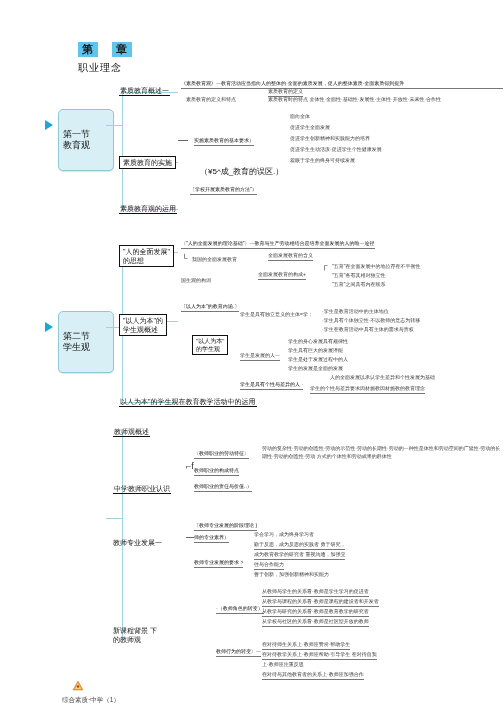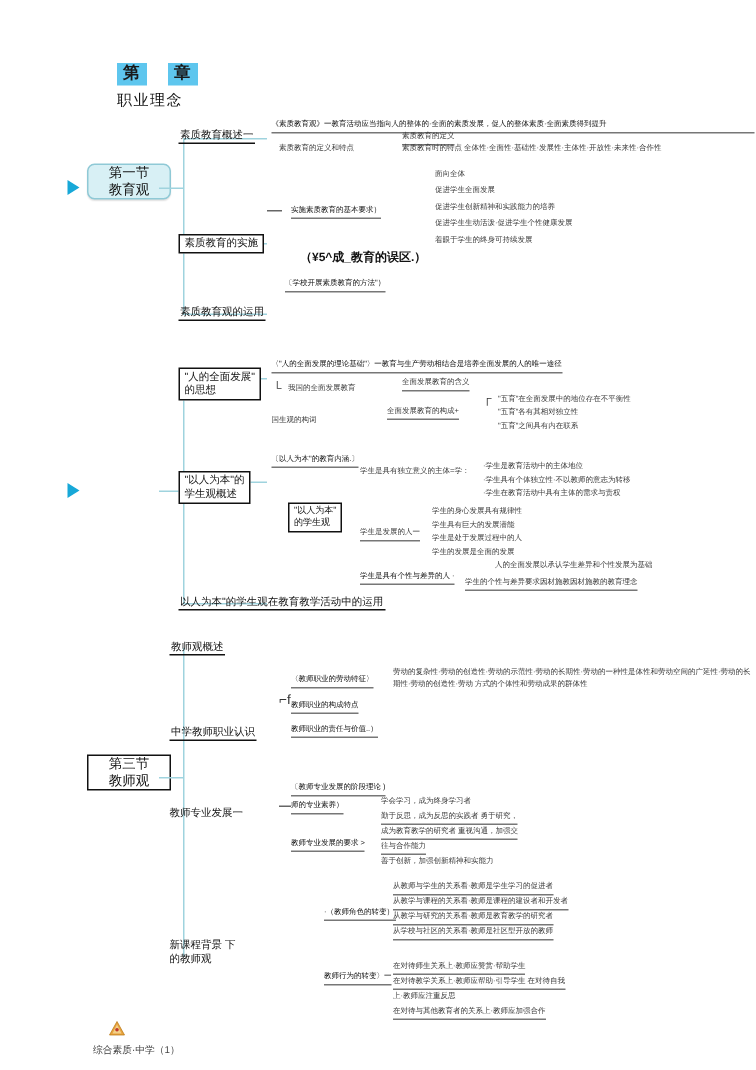--- a/index.html
+++ b/index.html
@@ -15,21 +15,21 @@
   .chap-line{display:flex;gap:14px;align-items:center;}
   .chap-box{
     background:#5ec6ee;color:#1a1a1a;font-size:11px;line-height:13px;
     padding:1px 4px;letter-spacing:1px;font-weight:bold;
   }
   .chap-title{font-size:10px;line-height:18px;margin-top:2px;letter-spacing:1px;color:#111;}
 
   
   .sec-node{
     position:absolute;background:#d8f0f5;border:1px solid #8fc9d6;border-radius:5px;
-    font-size:9px;line-height:11px;text-align:center;padding:0 4px;color:#111;
+    font-size:9px;line-height:11px;text-align:left;padding:19px 4px;color:#111;
     box-shadow:0 1px 1px rgba(0,0,0,.12);
   }
   .sec-arrow{position:absolute;width:0;height:0;
     border-top:5px solid transparent;border-bottom:5px solid transparent;
     border-left:8px solid #17a8d8;}
 
   
   .ln{position:absolute;background:#9fd3de;}
   .lnh{height:1px;}
   .lnv{width:1px;}
@@ -90,24 +90,28 @@
   <div class="leaf" style="left:268px;top:96px;width:236px;">素质教育时的特点  全体性·全面性·基础性·发展性·主体性·开放性·未来性·合作性</div>
 
   <div class="leaf" style="left:290px;top:113px;">面向全体</div>
   <div class="leaf" style="left:290px;top:124px;">促进学生全面发展</div>
   <div class="leaf" style="left:290px;top:135px;">促进学生创新精神和实践能力的培养</div>
   <div class="leaf" style="left:290px;top:146px;">促进学生生动活泼·促进学生个性健康发展</div>
   <div class="leaf" style="left:290px;top:157px;">着眼于学生的终身可持续发展</div>
 
   <div class="ln lnh" style="left:178px;top:140px;width:10px;background:#666;"></div>
   <div class="leaf u blk" style="left:194px;top:137px;">实施素质教育的基本要求）</div>
-  <div class="leaf blk" style="left:200px;top:168px;font-size:8px;font-weight:bold;">（¥5^成_教育的误区.）</div>
+  <div class="leaf blk" style="left:200px;top:168px;font-size:8px;">（¥5^成_教育的误区.）</div>
   <div class="leaf u blk" style="left:190px;top:186px;">〔学校开展素质教育的方法"）</div>
 
   <div class="sec-arrow" style="left:45px;top:322px;"></div>
+  <div class="sec-node" style="left:58px;top:311px;width:46px;">
+    <div>第二节</div>
+    <div>学生观</div>
+  </div>
 
   <div class="ln lnh" style="left:106px;top:327px;width:16px;"></div>
   <div class="ln lnv" style="left:122px;top:252px;height:150px;"></div>
   <div class="ln lnh" style="left:122px;top:252px;width:56px;"></div>
   <div class="ln lnh" style="left:122px;top:321px;width:56px;"></div>
   <div class="ln lnh" style="left:122px;top:402px;width:56px;"></div>
 
   <div class="l2" style="left:119px;top:245px;">
     <div>"人的全面发展"</div>
     <div>的思想</div>
@@ -143,24 +147,20 @@
 
   <div class="l2" style="left:192px;top:335px;font-size:6px;line-height:8px;">
     <div>"以人为本"</div>
     <div>的学生观</div>
   </div>
 
   <div class="leaf u blk" style="left:240px;top:381px;">学生是具有个性与差异的人 ·</div>
   <div class="leaf" style="left:330px;top:374px;">人的全面发展以承认学生差异和个性发展为基础</div>
   <div class="leaf u" style="left:310px;top:385px;">学生的个性与差异要求因材施教因材施教的教育理念</div>
 
-  <div class="sec-node" style="left:58px;top:503px;width:46px;background:#fff;border:1px solid #111;border-radius:0;box-shadow:none;">
-    <div>第三节</div>
-    <div>教师观</div>
-  </div>
 
   <div class="ln lnh" style="left:106px;top:518px;width:16px;"></div>
   <div class="ln lnv" style="left:122px;top:432px;height:206px;"></div>
 
   <div class="l2u" style="left:113px;top:427px;">教师观概述</div>
   <div class="l2u" style="left:113px;top:484px;">中学教师职业认识</div>
   <div class="l2p" style="left:113px;top:538px;">教师专业发展一</div>
   <div class="l2p" style="left:113px;top:626px;">
     <div>新课程背景 下</div>
     <div>的教师观</div>

